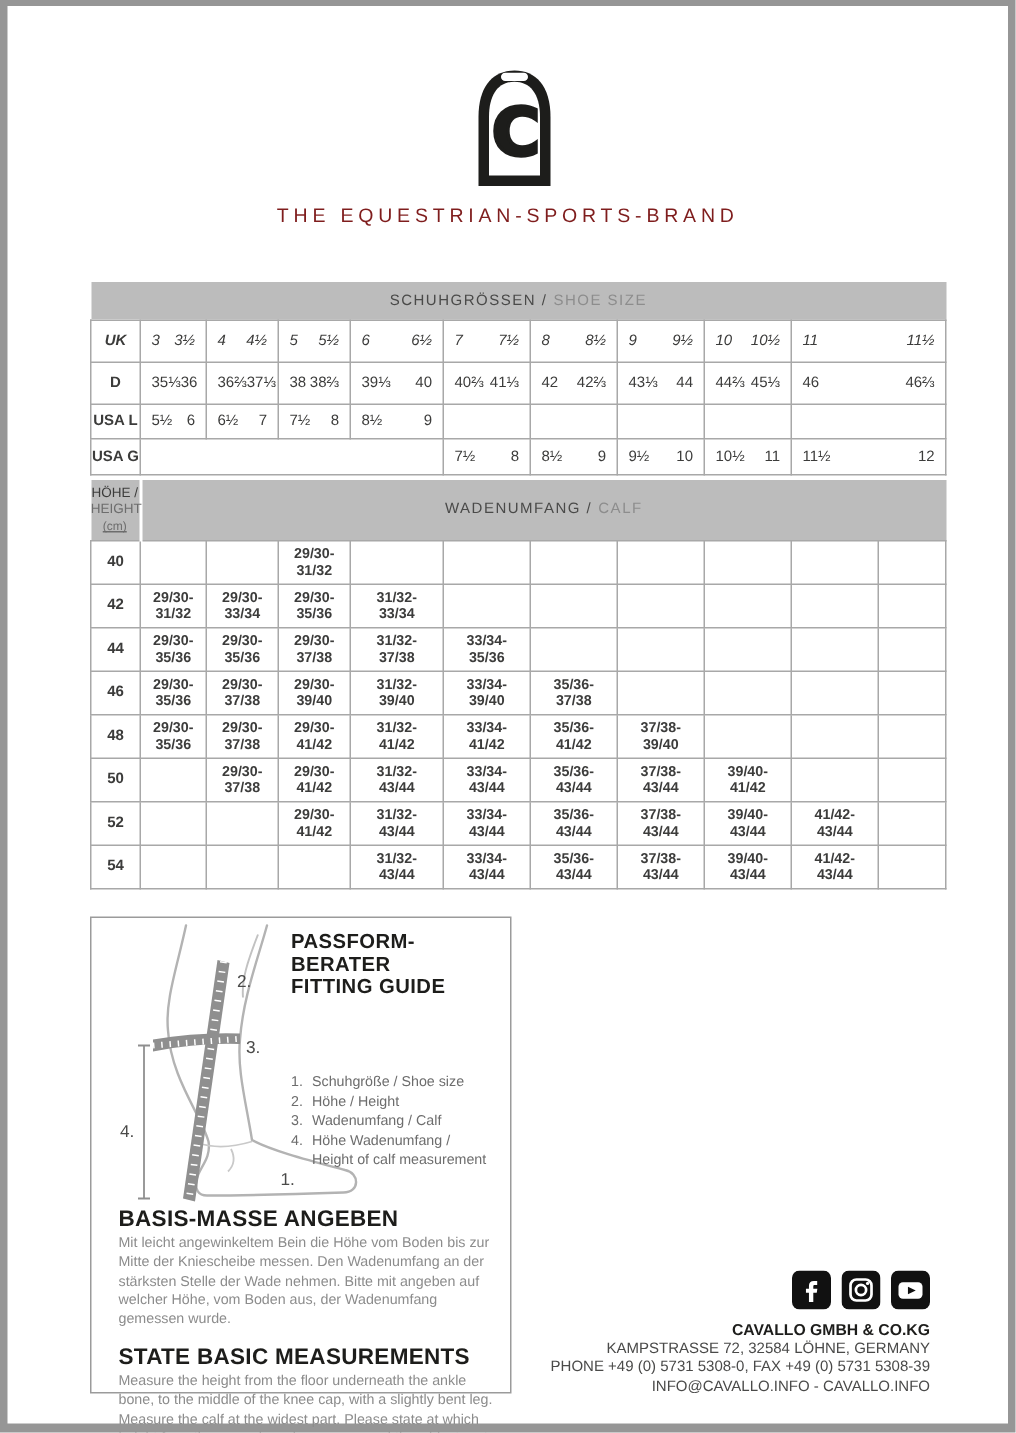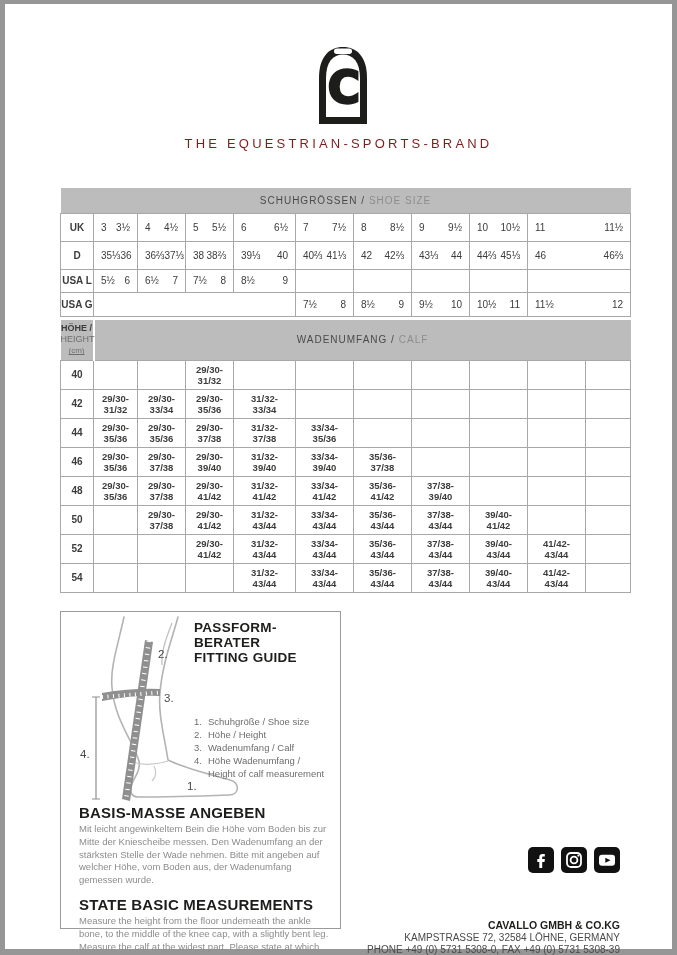--- a/index.html
+++ b/index.html
@@ -17,26 +17,26 @@
   .shoe-table { position:absolute; left:55px; top:184px; width:570px; }
   .calf-table { position:absolute; left:55px; top:316px; width:570px; }
   .shoe-table td,.shoe-table th,.calf-table td,.calf-table th {
       border:1px solid #a8a8a8; font-size:10px; color:#3c3c3b; }
   .thead-bar { background:#bcbcbc; border:none !important; text-align:center; height:25px;
                font-size:13px; letter-spacing:1px; }
   .thead-bar .de { color:#4a4a49; }
   .thead-bar .en { color:#8d8d8d; margin-left:4px; }
   .corner { background:#bcbcbc; border:none !important; border-right:2px solid #ffffff !important;
             text-align:center; line-height:11px; vertical-align:middle; }
-  .corner .c1 { font-weight:bold; font-size:9px; color:#3c3c3b;text-align:center; }
+  .corner .c1 { font-weight:normal; font-size:9px; color:#3c3c3b;text-align:center; }
   .corner .c2 { font-size:9px; color:#6d6d6d; }
   .corner .c3 { font-size:8px; color:#6d6d6d;text-decoration:underline; }
   .calf-bar { height:40px; }
   th.lbl { font-weight:bold; text-align:center; background:#fff; }
-  .shoe-table tr.r-uk  td,.shoe-table tr.r-uk  th { height:28px; }
+  .shoe-table tr.r-uk  td,.shoe-table tr.r-uk  th { height:28px;font-style:italic; }
   .shoe-table tr.r-d   td,.shoe-table tr.r-d   th { height:28px; }
   .shoe-table tr.r-ul  td,.shoe-table tr.r-ul  th { height:23px; }
   .shoe-table tr.r-ug  td,.shoe-table tr.r-ug  th { height:24px;margin-top:20px; }
   td.pair { padding:0 7px; vertical-align:middle; }
   td.pair .pw { display:flex; justify-content:space-between; align-items:center; }
   .calf-table td.cv { height:29px; text-align:center; vertical-align:middle;
                       font-weight:bold; font-size:9.5px; line-height:11px; white-space:pre-line; }
   .calf-table th.hv { height:29px; text-align:center; vertical-align:middle; font-weight:bold; }
 
   
@@ -50,21 +50,21 @@
   .fg-num { width:14px; flex:none; }
   .fg-text { white-space:pre-line; }
   .mea { position:absolute; left:18px; top:192px; width:250px; }
   .mea h3 { font-size:15px; color:#1d1d1b; letter-spacing:0.2px; margin-bottom:2px; }
   .mea p  { font-size:9.5px; color:#8c8c8c; line-height:12.8px; margin-bottom:9px; }
 
   
   .social { position:absolute; right:52px; top:843px; display:flex; gap:7px; }
   .social .ic { width:26px; height:26px; cursor:pointer; }
   .company { position:absolute; right:52px; top:877px; text-align:right; }
-  .company .co { font-size:10.5px; font-weight:bold; color:#1d1d1b; line-height:12.5px;margin-top:38px; }
+  .company .co { font-size:10.5px; font-weight:bold; color:#1d1d1b; line-height:12.5px; }
   .company .ln { font-size:10px; color:#4a4a49; line-height:12.5px; }
 </style>
 </head>
 <body>
 
 <div class="page">
 
   <div class="logo">
     <svg width="60" height="82" viewBox="0 0 60 82">
       <path d="M6,80 L6,34 C6,13 16,3 30,3 C44,3 54,13 54,34 L54,80 Z" fill="#1d1d1b"></path>

